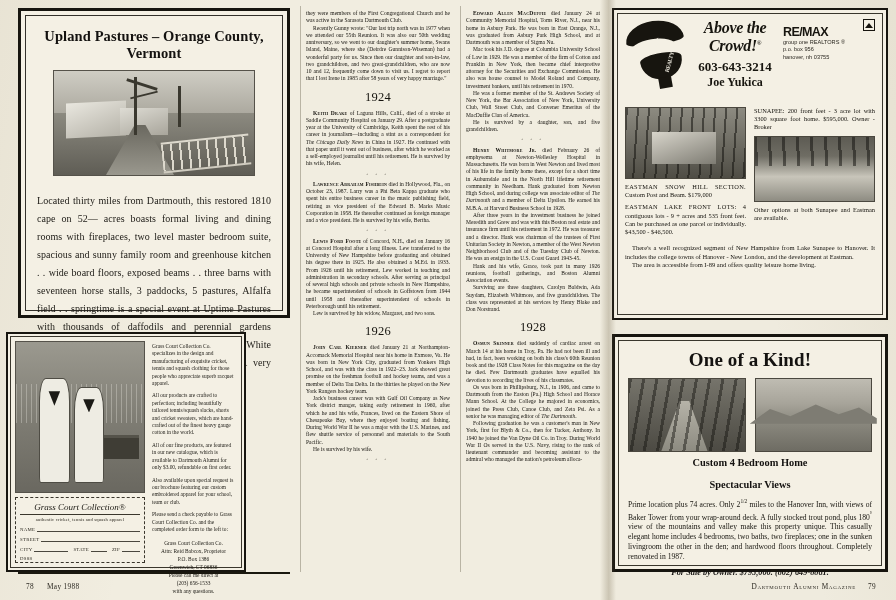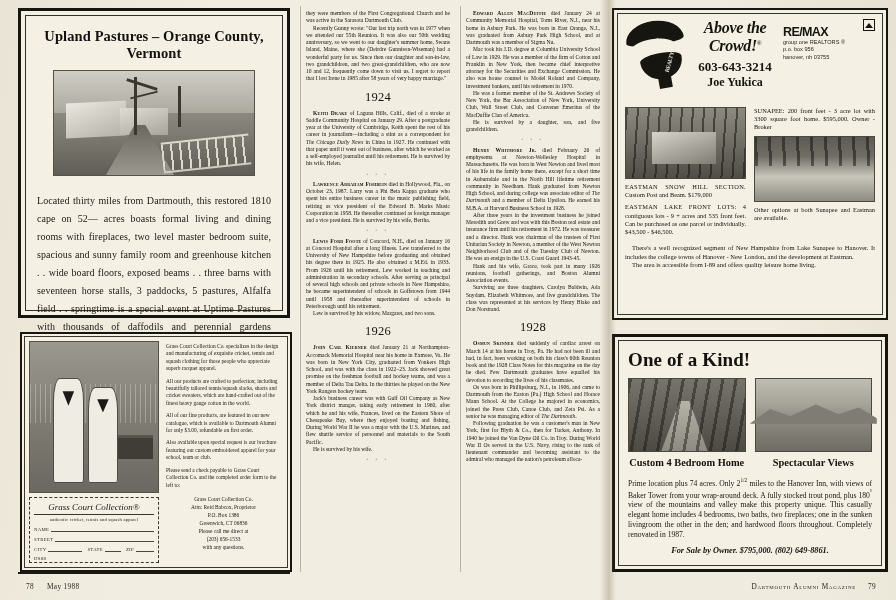--- a/index.html
+++ b/index.html
@@ -104,21 +104,21 @@
     font-size: 14.2px; font-weight: bold; letter-spacing: .2px; color:#131109;
     margin-bottom: 2px; white-space: nowrap;
   }
   .hr-thick { border: none; border-top: 2px solid #15130e; margin: 2px 0 3px; }
   .hr-thin  { border: none; border-top: 1px solid #15130e; margin: 3px 0 4px; }
   .webster-realtors { font-size: 10px; font-weight: bold; letter-spacing: .6px; color:#131109; }
   .webster-phone { font-size: 11.4px; font-weight: bold; color:#131109; margin-top:1px;}
   .webster-addr  { font-size: 9.6px; font-weight: bold; color:#131109; line-height: 12px;}
 
   
-  #ad-grass { left: 20px; top: 332px; width: 272px; height: 240px; border-width: 2px; padding: 2px; }
+  #ad-grass { left: 6px; top: 332px; width: 240px; height: 240px; border-width: 2px; padding: 2px; }
   #ad-grass .ad-inner { border: 1px solid #3a362c; padding: 4px; display:flex; gap:5px; }
   .gc-left  { width: 130px; position: relative; display:flex; flex-direction:column;}
   .gc-photo { flex: 1; min-height: 0; }
   .tennis-bg { position:absolute; inset:0; background: linear-gradient(180deg,#9b998f 0%, #7d7b72 55%, #6a6860 100%); }
   .t-fig { position:absolute; bottom:6%; background:#eeece3; border:1px solid #4e4c44; }
   .t-fig.a { left:18%; width:24%; height:70%; border-radius: 22% 22% 6% 6%; }
   .t-fig.b { left:45%; width:24%; height:64%; border-radius: 24% 24% 6% 6%; }
   .t-vee { position:absolute; top:12%; width:100%; height:14%;
     background: linear-gradient(180deg,#1b1a16,#1b1a16); clip-path: polygon(30% 0,70% 0,50% 100%); }
   .t-bench { position:absolute; right:4%; bottom:22%; width:34%; height:16%;
@@ -209,33 +209,33 @@
     background: repeating-linear-gradient(88deg, rgba(15,14,11,.5) 0 3px, transparent 3px 14px);}
   .rx-cap { font-size: 6.4px; line-height: 8.2px; color:#15130e; margin-top: 4px; text-align: justify;}
   .rx-cap .hd { letter-spacing: .3px; }
   .rx-foot { font-size: 6.5px; line-height: 8.6px; margin-top: 8px; color:#15130e; text-align: justify;}
   .rx-foot p { margin: 0; text-indent: 7px; }
 
   
   #ad-kind { left: 612px; top: 334px; width: 276px; height: 238px;
     border: 3px solid #17150f; padding: 3px; }
   #ad-kind .ad-inner { border: 1px solid #39362c; padding: 7px 9px 6px; }
-  .kind-title { text-align:left; font-size: 19px; font-weight: bold; color:#141210;
+  .kind-title { text-align:center; font-size: 19px; font-weight: bold; color:#141210;
     margin: 1px 0 7px; letter-spacing: .1px; }
   .kind-photos { display:flex; gap: 9px; }
   .kind-photo { flex:1; height: 74px; border: 1px solid #4b483f; }
   .drive { background: linear-gradient(180deg,#76746b,#4c4a43); position:relative; overflow:hidden;}
   .drive::before{content:"";position:absolute;left:28%;bottom:0;width:40%;height:70%;
     background:linear-gradient(180deg,#b6b3a8,#8d8b81);clip-path:polygon(40% 0,60% 0,100% 100%,0 100%);}
   .drive::after{content:"";position:absolute;inset:0;
     background:repeating-linear-gradient(100deg, rgba(18,17,13,.45) 0 3px, transparent 3px 13px);}
   .mtn { background: linear-gradient(180deg,#bfbcb2 0%, #a7a49a 34%, #8c8a80 58%, #6e6c63 100%); position:relative;}
   .mtn::before{content:"";position:absolute;left:-5%;top:28%;width:110%;height:34%;
     background:#7e7c73;clip-path:polygon(0 100%,16% 40%,32% 70%,52% 22%,70% 62%,86% 34%,100% 78%,100% 100%);}
-  .kind-caps { display:flex; gap:9px; margin: 5px 0 6px; }
+  .kind-caps { display:flex; gap:9px; margin: 5px 0 6px; flex-direction: column; }
   .kind-cap { flex:1; text-align:center; font-size: 10.4px; font-weight:bold; line-height: 12.6px; color:#141210;}
   .kind-body { font-size: 7.6px; line-height: 9.9px; text-align: justify; color:#17150f; }
   .kind-body sup { font-size: 5.4px; vertical-align: super;}
   .kind-cta { font-size: 8.3px; font-weight: bold; text-align:center; margin-top: 6px; color:#141210;font-style:italic;}
 
   
   .footer { position: absolute; bottom: 9px; font-size: 7.3px; color: #2a2720; letter-spacing: .35px;}
   #footer-left { left: 26px; }
   #footer-left .pg { font-weight: normal; margin-right: 13px; margin-top: 20px; }
   #footer-right { right: 20px; text-align: right; }

